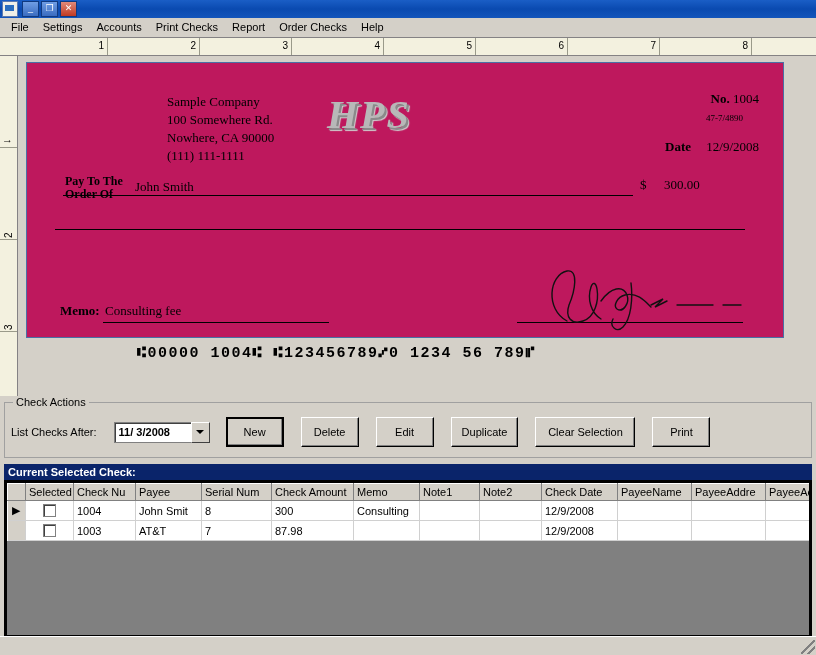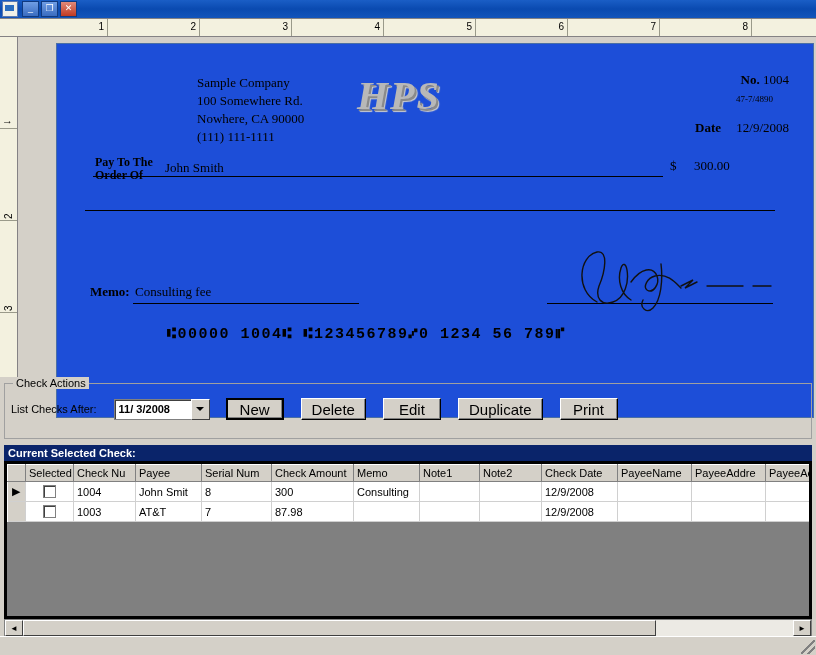--- a/index.html
+++ b/index.html
@@ -139,26 +139,25 @@
     flex: 1;
     position: relative;
     padding: 6px 8px 0 8px;
     box-sizing: border-box;
   }
 
   
   .check {
     position: relative;
     width: 758px;
-    height: 375px;
-    background: #1d4ed8;
+    height: 276px;
+    background: #be185d;
     border: 1px solid #4a6fa5;
     box-sizing: border-box;
     font-family: "Liberation Serif", serif;
-    margin-left: 30px;
   }
   .abs { position: absolute; }
 
   .company-block { left: 140px; top: 30px; font-size: 13px; line-height: 18px; color: #000; }
   .bank-block { left: 455px; top: 30px; font-size: 13px; line-height: 17px; }
   .check-no { right: 24px; top: 28px; font-size: 13px; text-align: right; }
   .check-no .no-label { font-weight: bold; }
   .frac { right: 40px; top: 50px; font-size: 9px; }
   .date-row { right: 24px; top: 76px; font-size: 13px; }
   .date-row .lbl { font-weight: bold; margin-right: 12px; }
@@ -261,28 +260,28 @@
     align-items: center;
     justify-content: center;
   }
   .combo .arrow-btn::after {
     content: "";
     border-left: 4px solid transparent;
     border-right: 4px solid transparent;
     border-top: 4px solid #000;
   }
   .btn {
-    height: 22px;
+    height: 30px;
     min-width: 58px;
     background: #d4d0c8;
     border: 1px solid #000;
     border-top-color: #fff;
     border-left-color: #fff;
     box-shadow: inset -1px -1px 0 #808080, inset 1px 1px 0 #d4d0c8;
-    font-size: 15px;
+    font-size: 11px;
     font-family: "Liberation Sans", sans-serif;
     padding: 0 10px;
     cursor: default;
   }
   .btn.default { border: 2px solid #000; font-weight: normal; }
   .btn.wide { min-width: 100px; }
 
   
   .grid-header-bar {
     background: #0a246a;
@@ -396,20 +395,29 @@
 
   <div class="titlebar">
     <div class="app-icon"></div>
     <div class="win-btns">
       <div class="win-btn">_</div>
       <div class="win-btn">❐</div>
       <div class="win-btn close">✕</div>
     </div>
   </div>
 
+  <div class="menubar">
+    <div class="menu-item">File</div>
+    <div class="menu-item">Settings</div>
+    <div class="menu-item">Accounts</div>
+    <div class="menu-item">Print Checks</div>
+    <div class="menu-item">Report</div>
+    <div class="menu-item">Order Checks</div>
+    <div class="menu-item">Help</div>
+  </div>
 
   <div class="ruler-h">
     <div class="seg" style="left:16px;width:92px">1</div>
     <div class="seg" style="left:108px;width:92px">2</div>
     <div class="seg" style="left:200px;width:92px">3</div>
     <div class="seg" style="left:292px;width:92px">4</div>
     <div class="seg" style="left:384px;width:92px">5</div>
     <div class="seg" style="left:476px;width:92px">6</div>
     <div class="seg" style="left:568px;width:92px">7</div>
     <div class="seg" style="left:660px;width:92px">8</div>
@@ -486,20 +494,21 @@
     <div class="actions-row">
       <span class="lbl">List Checks After:</span>
       <div class="combo">
         <span class="val">11/ 3/2008</span>
         <span class="arrow-btn"></span>
       </div>
       <button class="btn default">New</button>
       <button class="btn">Delete</button>
       <button class="btn">Edit</button>
       <button class="btn">Duplicate</button>
+      <button class="btn wide">Clear Selection</button>
       <button class="btn">Print</button>
     </div>
   </div>
 
   <div class="grid-header-bar">Current Selected Check:</div>
 
   <div class="grid-wrap">
     <table class="grid">
       <colgroup>
         <col style="width:18px">

